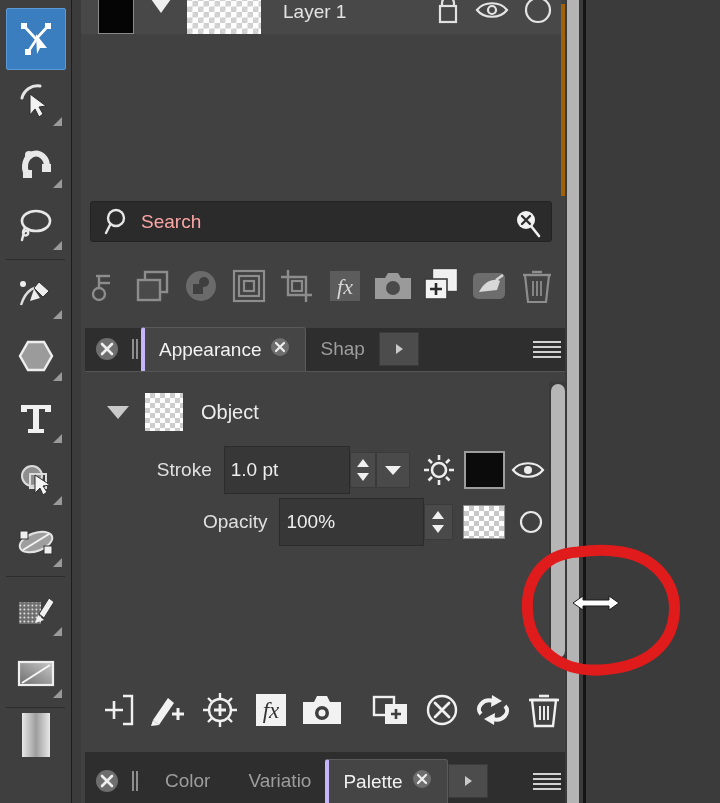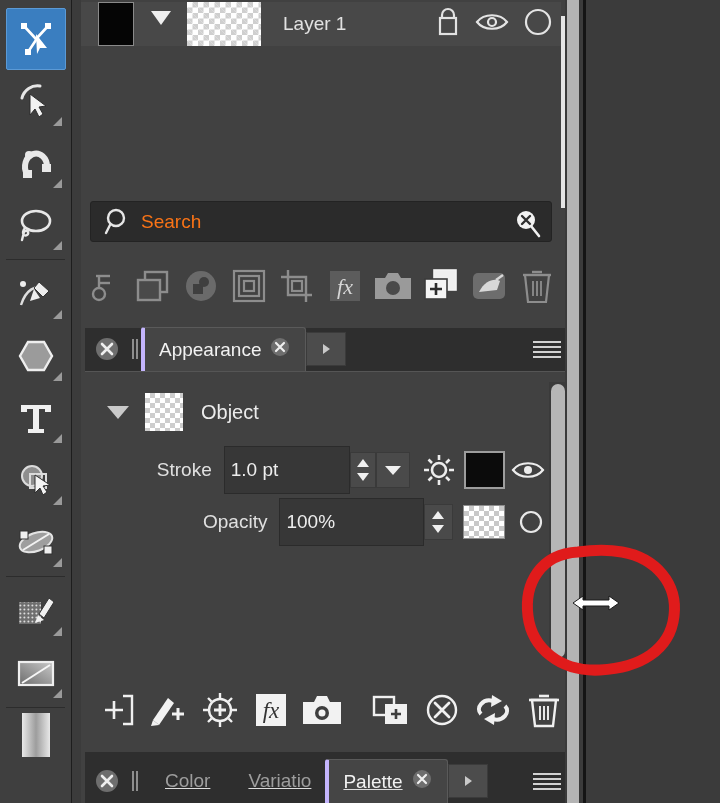--- a/index.html
+++ b/index.html
@@ -31,21 +31,21 @@
   }
   .tsep{height:1px;background:#2c2c2c;margin:3px 6px;}
 
   
   .panelcol{
     position:absolute;left:81px;top:0;width:499px;height:803px;
     background:#414141;
   }
 
   
-  .layerzone{position:absolute;left:0;top:16px;width:499px;height:192px;background:#e5e5e5;}
+  .layerzone{position:absolute;left:0;top:4px;width:499px;height:192px;background:#a16207;}
   .layerrow{
     position:absolute;left:0;top:-14px;width:480px;height:44px;
     display:flex;align-items:center;background:#484848;
   }
   .lswatch{width:36px;height:44px;background:#050505;border:1px solid #8a8a8a;box-sizing:border-box;margin-left:17px;}
   .lflag{margin-left:14px;}
   .lthumb{
     width:74px;height:44px;margin-left:13px;
     background-color:#fff;
     background-image:
@@ -61,39 +61,39 @@
   }
   .layerscroll i{position:absolute;left:1px;top:2px;width:10px;height:176px;background:#b9b9b9;border-radius:5px;display:block;}
 
   
   .searchwrap{position:absolute;left:0;top:192px;width:480px;height:60px;background:#414141;}
   .searchbox{
     position:absolute;left:9px;top:9px;width:462px;height:41px;
     background:#2b2b2b;border:1px solid #232323;border-radius:3px;
     display:flex;align-items:center;box-sizing:border-box;
   }
-  .searchbox .sph{margin-left:8px;font-size:19px;color:#f97316;}
+  .searchbox .sph{margin-left:8px;font-size:19px;color:#fca5a5;}
   .searchbox .clr{position:absolute;right:8px;top:7px;}
 
   
   .iconstrip{
     position:absolute;left:0;top:254px;width:480px;height:64px;
     background:#414141;display:flex;align-items:center;
   }
   .istile{width:48px;height:64px;display:flex;align-items:center;justify-content:center;}
   .istile.hl svg{filter:none;}
 
   
   .tabbar{
     position:absolute;left:4px;width:484px;height:44px;
     background:#2e2e2e;display:flex;align-items:flex-end;
     border-bottom:1px solid #555;box-sizing:border-box;
   }
   .tabbar.top{top:328px;}
-  .tabbar.bot{top:752px;height:51px;border-bottom:none;text-decoration:underline;}
+  .tabbar.bot{top:752px;height:51px;border-bottom:none;}
   .tabx{width:44px;height:44px;display:flex;align-items:center;justify-content:center;}
   .tgrip{width:12px;height:44px;display:flex;align-items:center;justify-content:center;}
   .tgrip b{display:block;width:2px;height:20px;background:#8e8e8e;margin:0 1px;}
   .tab{
     height:44px;display:flex;align-items:center;justify-content:center;
     padding:0 14px;font-size:19px;color:#b4b4b4;box-sizing:border-box;gap:8px;
   }
   .tab.active{background:#454545;color:#f2f2f2;border-top:1px solid #5a5a5a;border-left:4px solid #c4b5fd;border-right:1px solid #5a5a5a;border-radius:3px 3px 0 0;}
   .tab.trunc{color:#9d9d9d;}
   .tabnext{
@@ -447,20 +447,23 @@
       <div class="tab active">
         <span>Appearance</span>
         <span>
           <svg width="22" height="22" viewBox="0 0 22 22">
             <circle cx="11" cy="11" r="9" fill="#6e6e6e"></circle>
             <path d="M7 7 L15 15 M15 7 L7 15" stroke="#efefef" stroke-width="2.2" stroke-linecap="round"></path>
           </svg>
         </span>
       </div>
 
+      <div class="tab trunc">
+        <span>Shap</span>
+      </div>
 
       <div class="tabnext">
         <svg width="14" height="14" viewBox="0 0 14 14">
             <polygon points="4,2 11,7 4,12" fill="#c9c9c9"></polygon>
           </svg>
       </div>
       <div class="tabmenu">
           <div>
             <b></b>
             <b></b>

